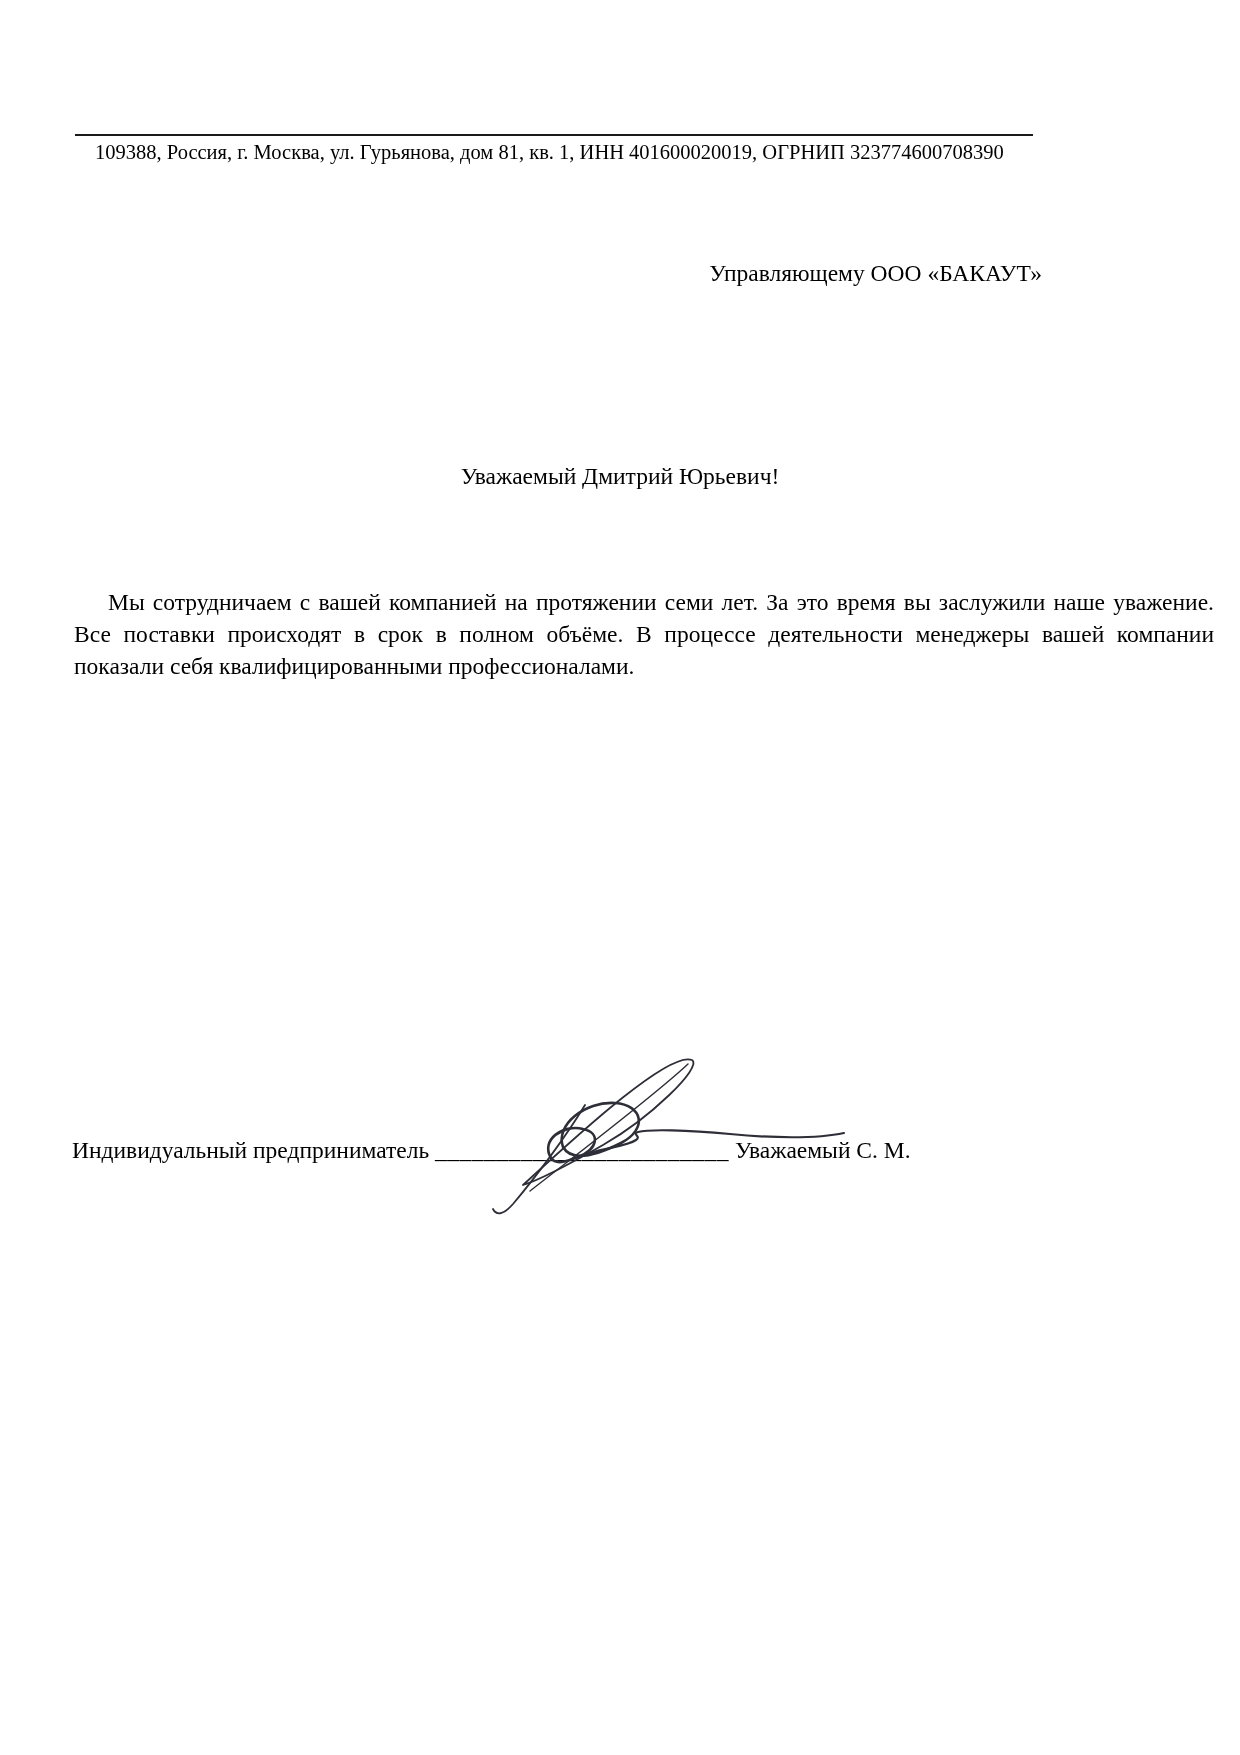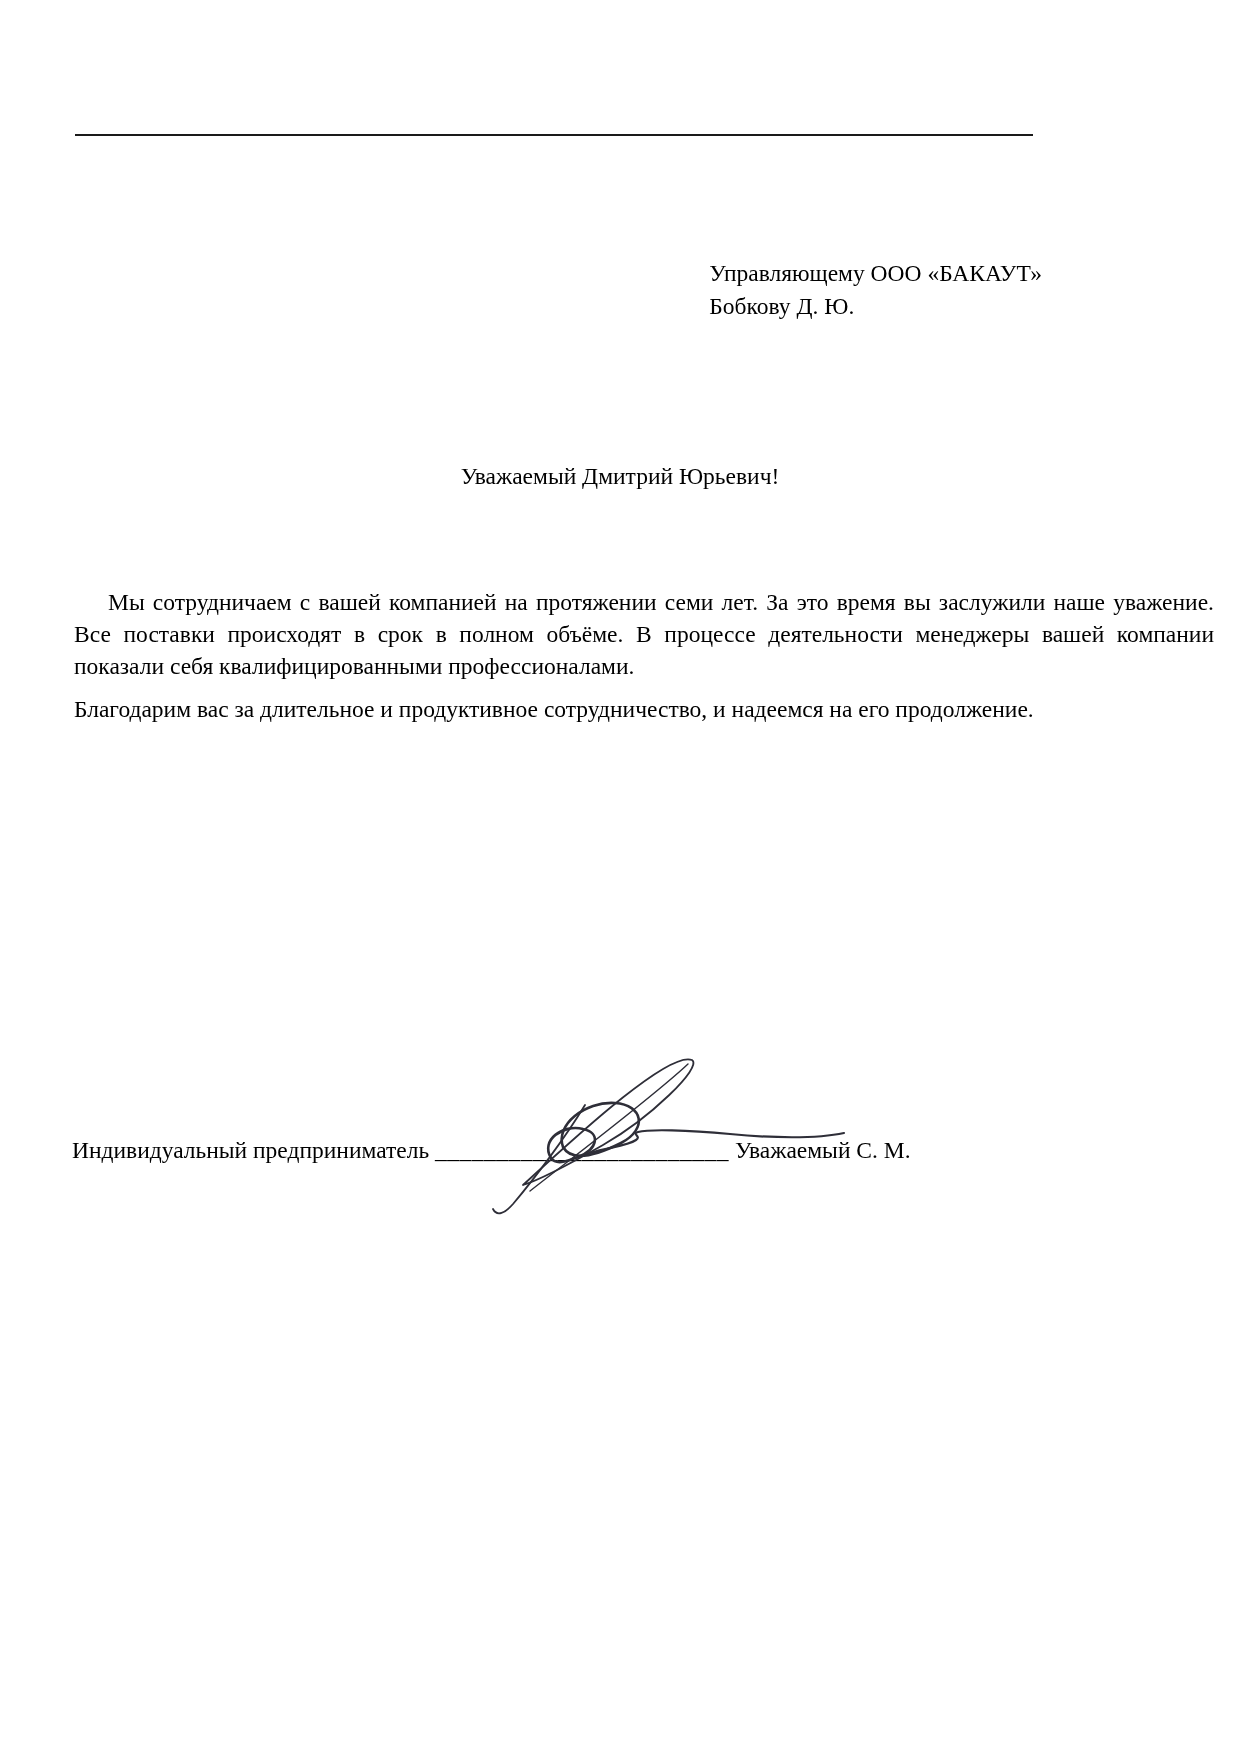--- a/index.html
+++ b/index.html
@@ -100,31 +100,30 @@
   }
 </style>
 </head>
 <body>
 
 <div class="page">
 
 
   <div class="header-divider"></div>
 
+  <div class="header-address">109388, Россия, г. Москва, ул. Гурьянова, дом 81, кв. 1, ИНН 401600020019, ОГРНИП 323774600708390</div>
 
   <div class="recipient-block">
     <div>Управляющему ООО «БАКАУТ»</div>
-    <div>Бобкову Д. Ю.</div>
   </div>
 
   <div class="salutation">Уважаемый Дмитрий Юрьевич!</div>
 
   <div class="body-text">
     <p class="indent-first">Мы сотрудничаем с вашей компанией на протяжении семи лет. За это время вы заслужили наше уважение. Все поставки происходят в срок в полном объёме. В процессе деятельности менеджеры вашей компании показали себя квалифицированными профессионалами.</p>
-    <p class="closing-line">Благодарим вас за длительное и продуктивное сотрудничество, и надеемся на его продолжение.</p>
   </div>
 
   <div class="signature-row">
     <span>Индивидуальный предприниматель</span>
     <span> </span>
     <span class="underline">________________________</span>
     <span> </span>
     <span>Уважаемый С. М.</span>
   </div>
 

